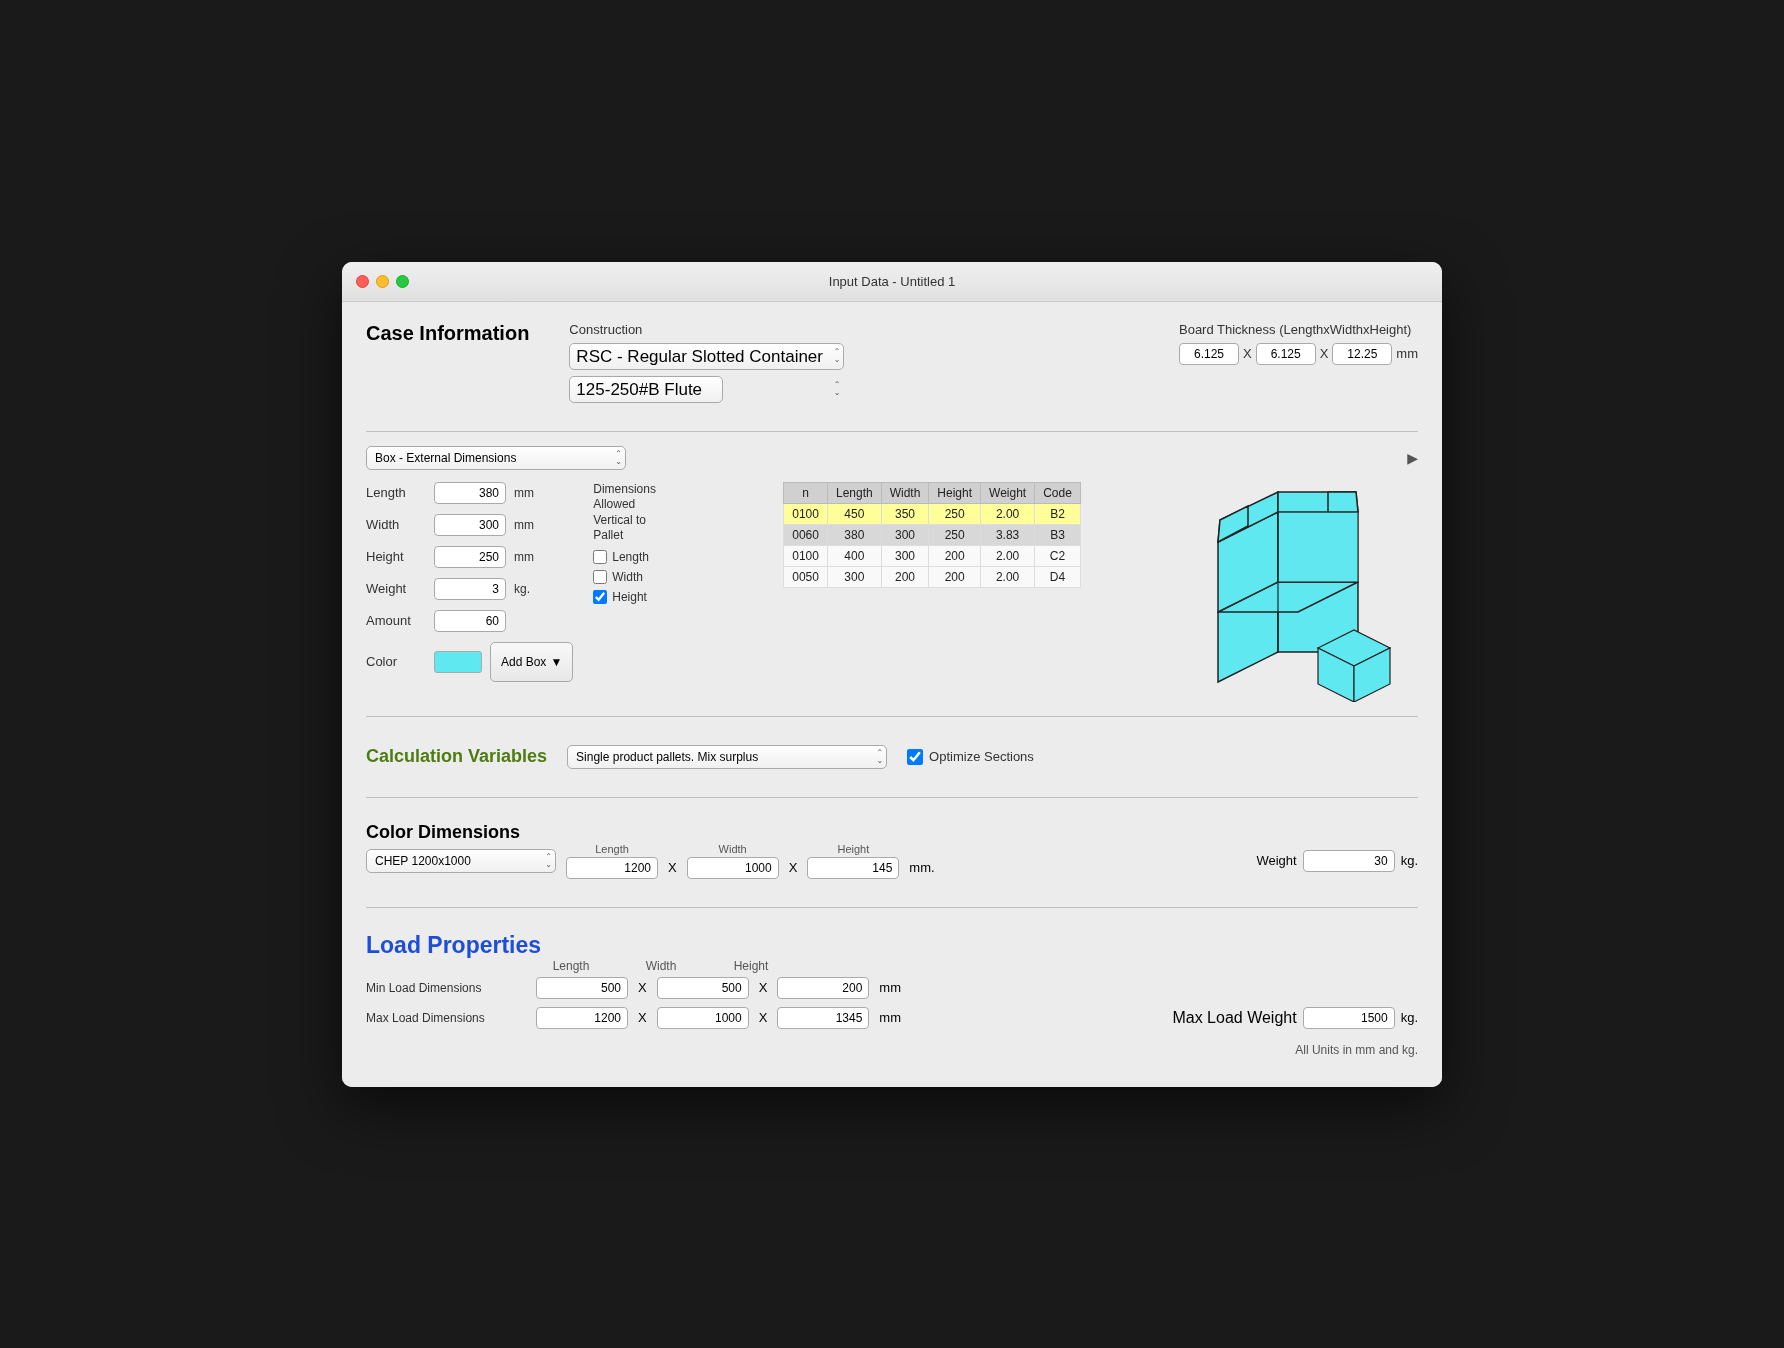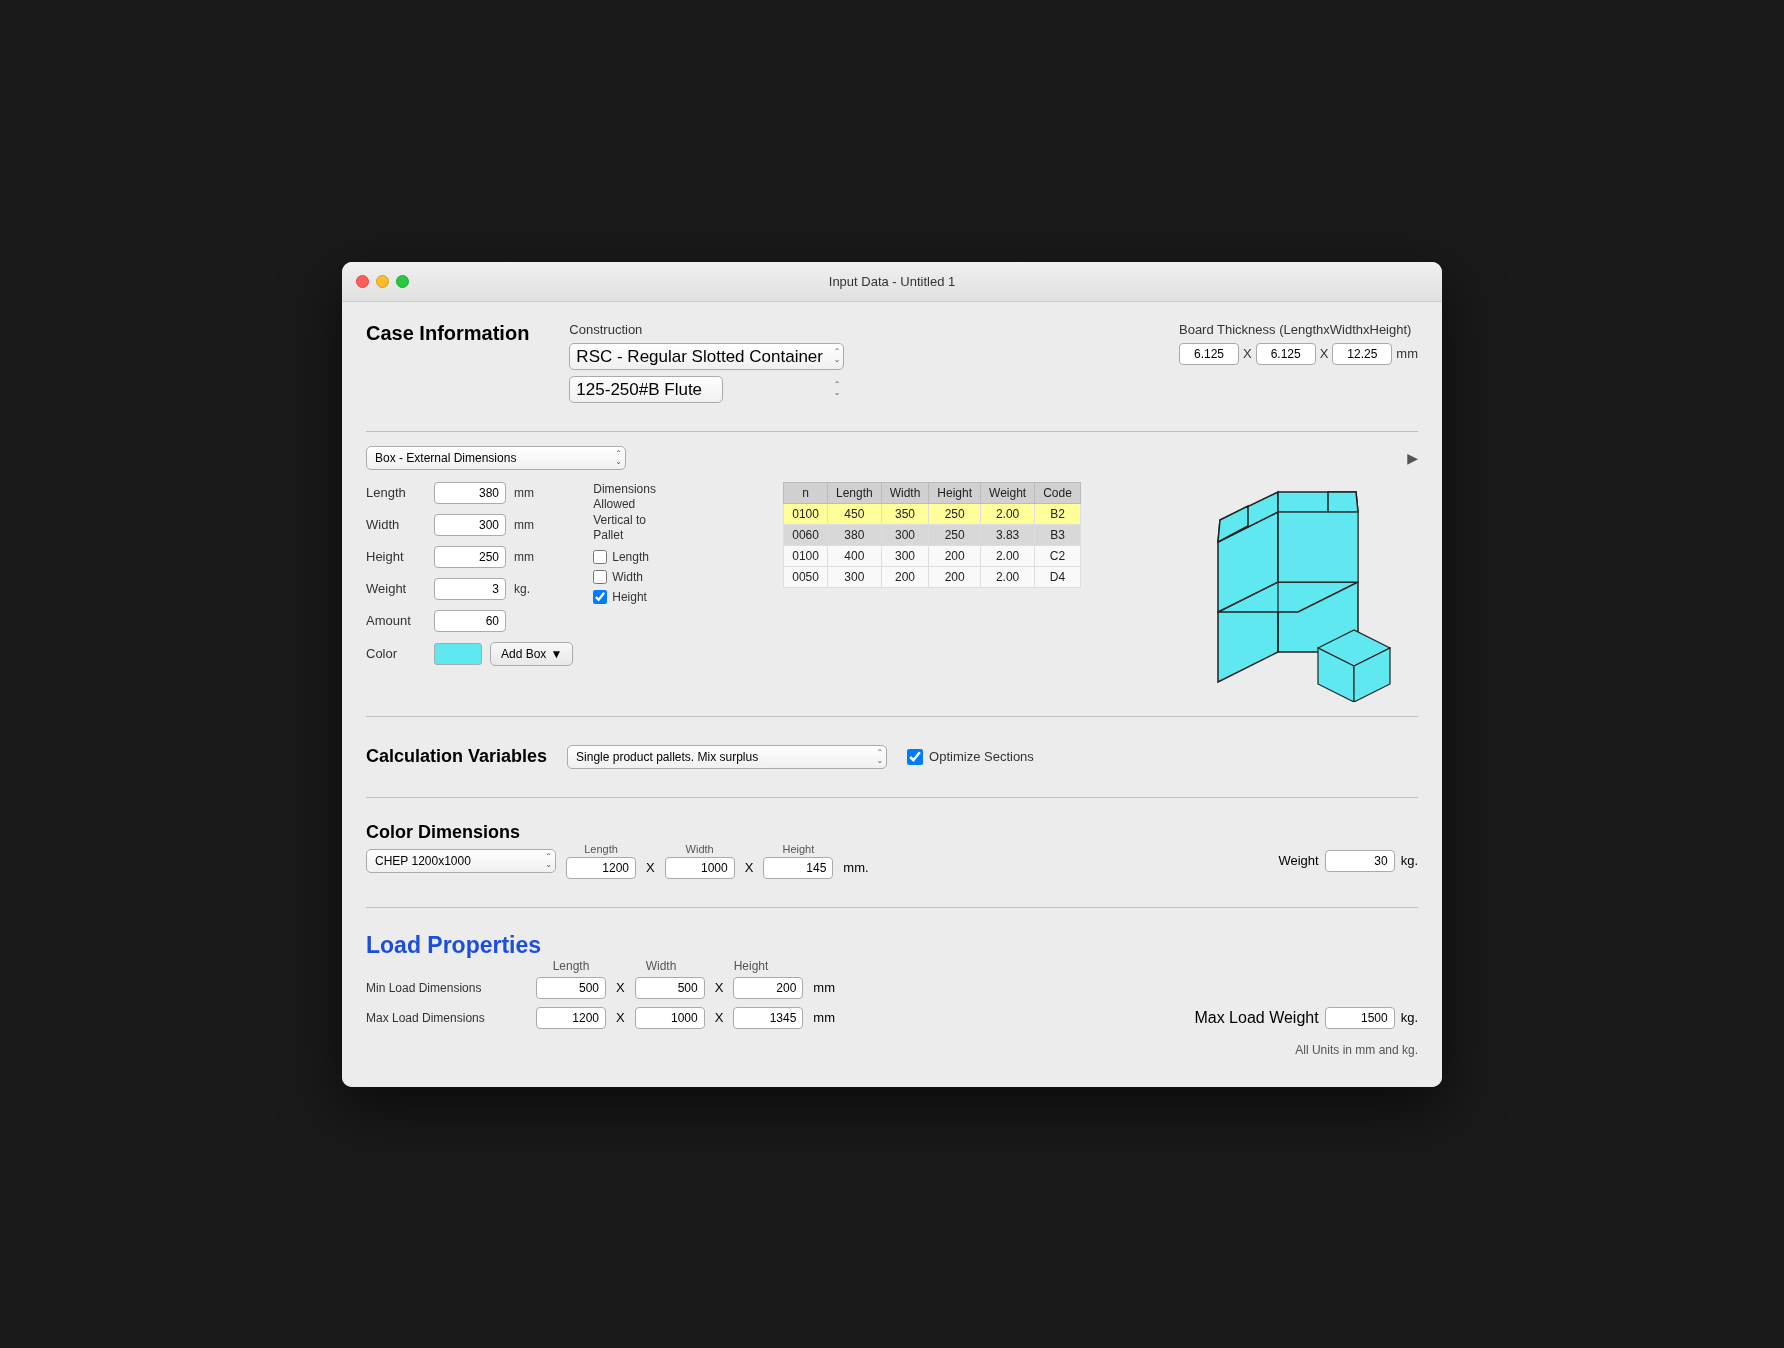--- a/index.html
+++ b/index.html
@@ -191,21 +191,21 @@
     .color-swatch {
       width: 48px;
       height: 22px;
       border-radius: 3px;
       border: 1px solid #aaa;
     }
     .add-box-btn {
       background: linear-gradient(to bottom, #f8f8f8, #e8e8e8);
       border: 1px solid #aaa;
       border-radius: 5px;
-      padding: 4px 10px;
+      padding: 12px 10px;
       font-size: 12px;
       cursor: pointer;
       display: flex;
       align-items: center;
       gap: 4px;
     }
     
     .dimensions-allowed {
       display: flex;
       flex-direction: column;
@@ -268,21 +268,21 @@
     
     .calc-vars-row {
       display: flex;
       align-items: center;
       gap: 20px;
       padding: 14px 0;
     }
     .calc-title {
       font-size: 18px;
       font-weight: 700;
-      color: #000000;
+      color: #4d7c0f;
       white-space: nowrap;
     }
     .optimize-row {
       display: flex;
       align-items: center;
       gap: 6px;
     }
     .optimize-check {
       width: 16px;
       height: 16px;
@@ -306,21 +306,21 @@
       display: flex;
       align-items: center;
       gap: 10px;
     }
     .dim-group-label {
       font-size: 11px;
       color: #555;
       margin-bottom: 2px;
     }
     .dim-input {
-      width: 70px;
+      width: 92px;
       border: 1px solid #aaa;
       border-radius: 4px;
       padding: 3px 6px;
       font-size: 12px;
       background: #fff;
       text-align: right;
     }
     .pallet-weight-row {
       margin-left: auto;
       display: flex;

